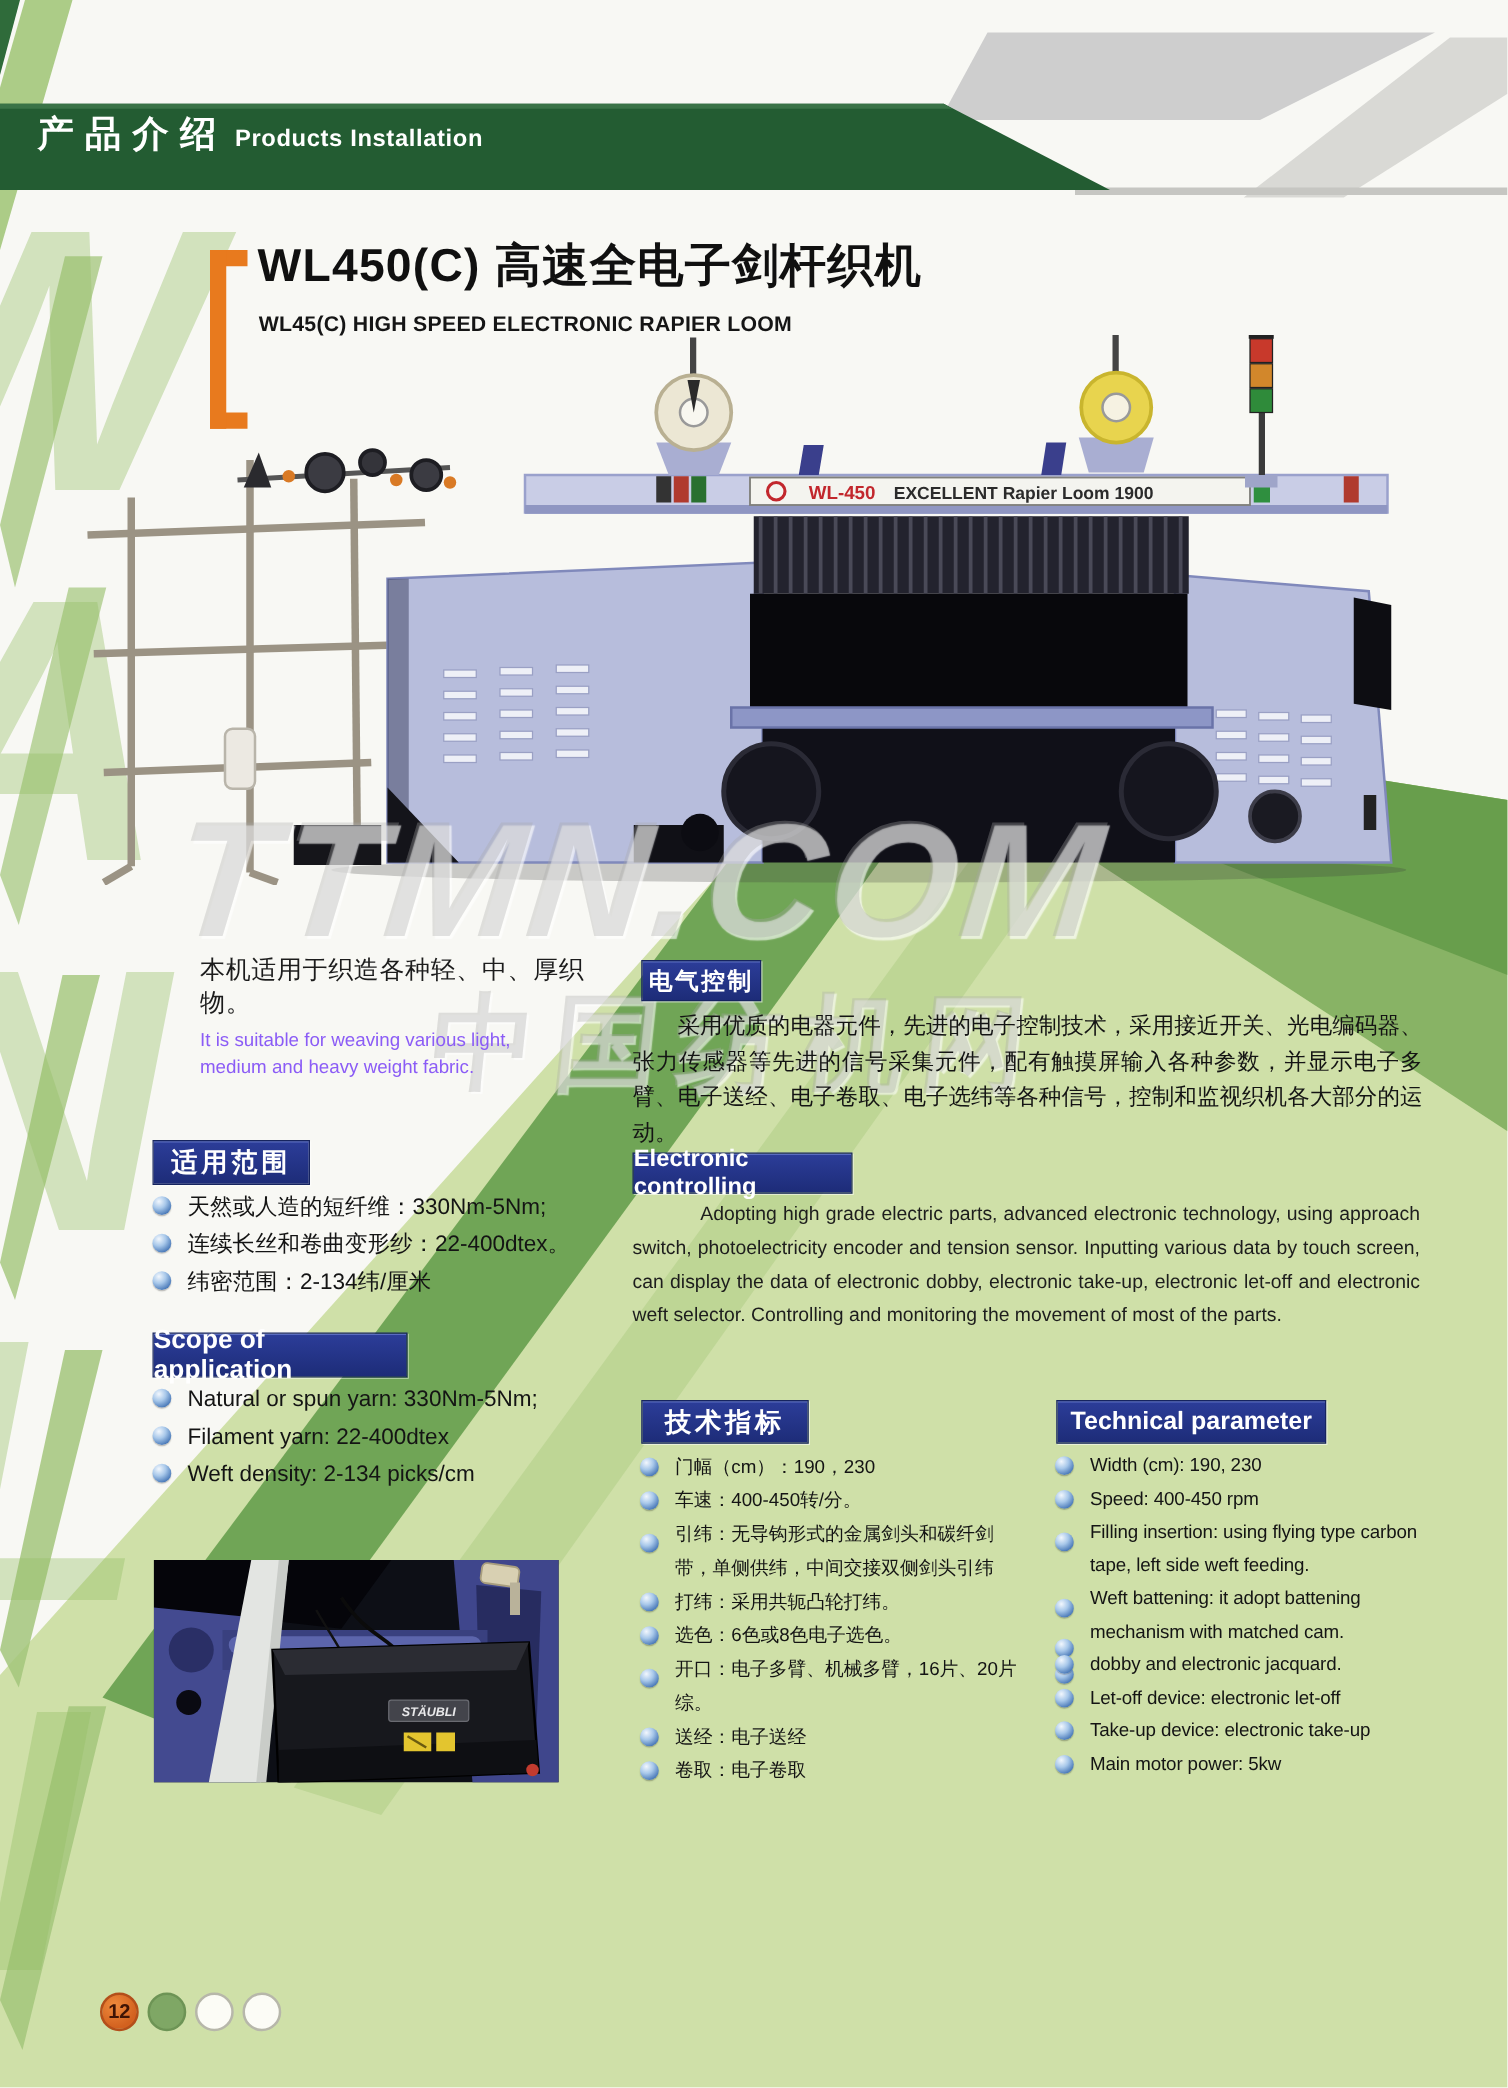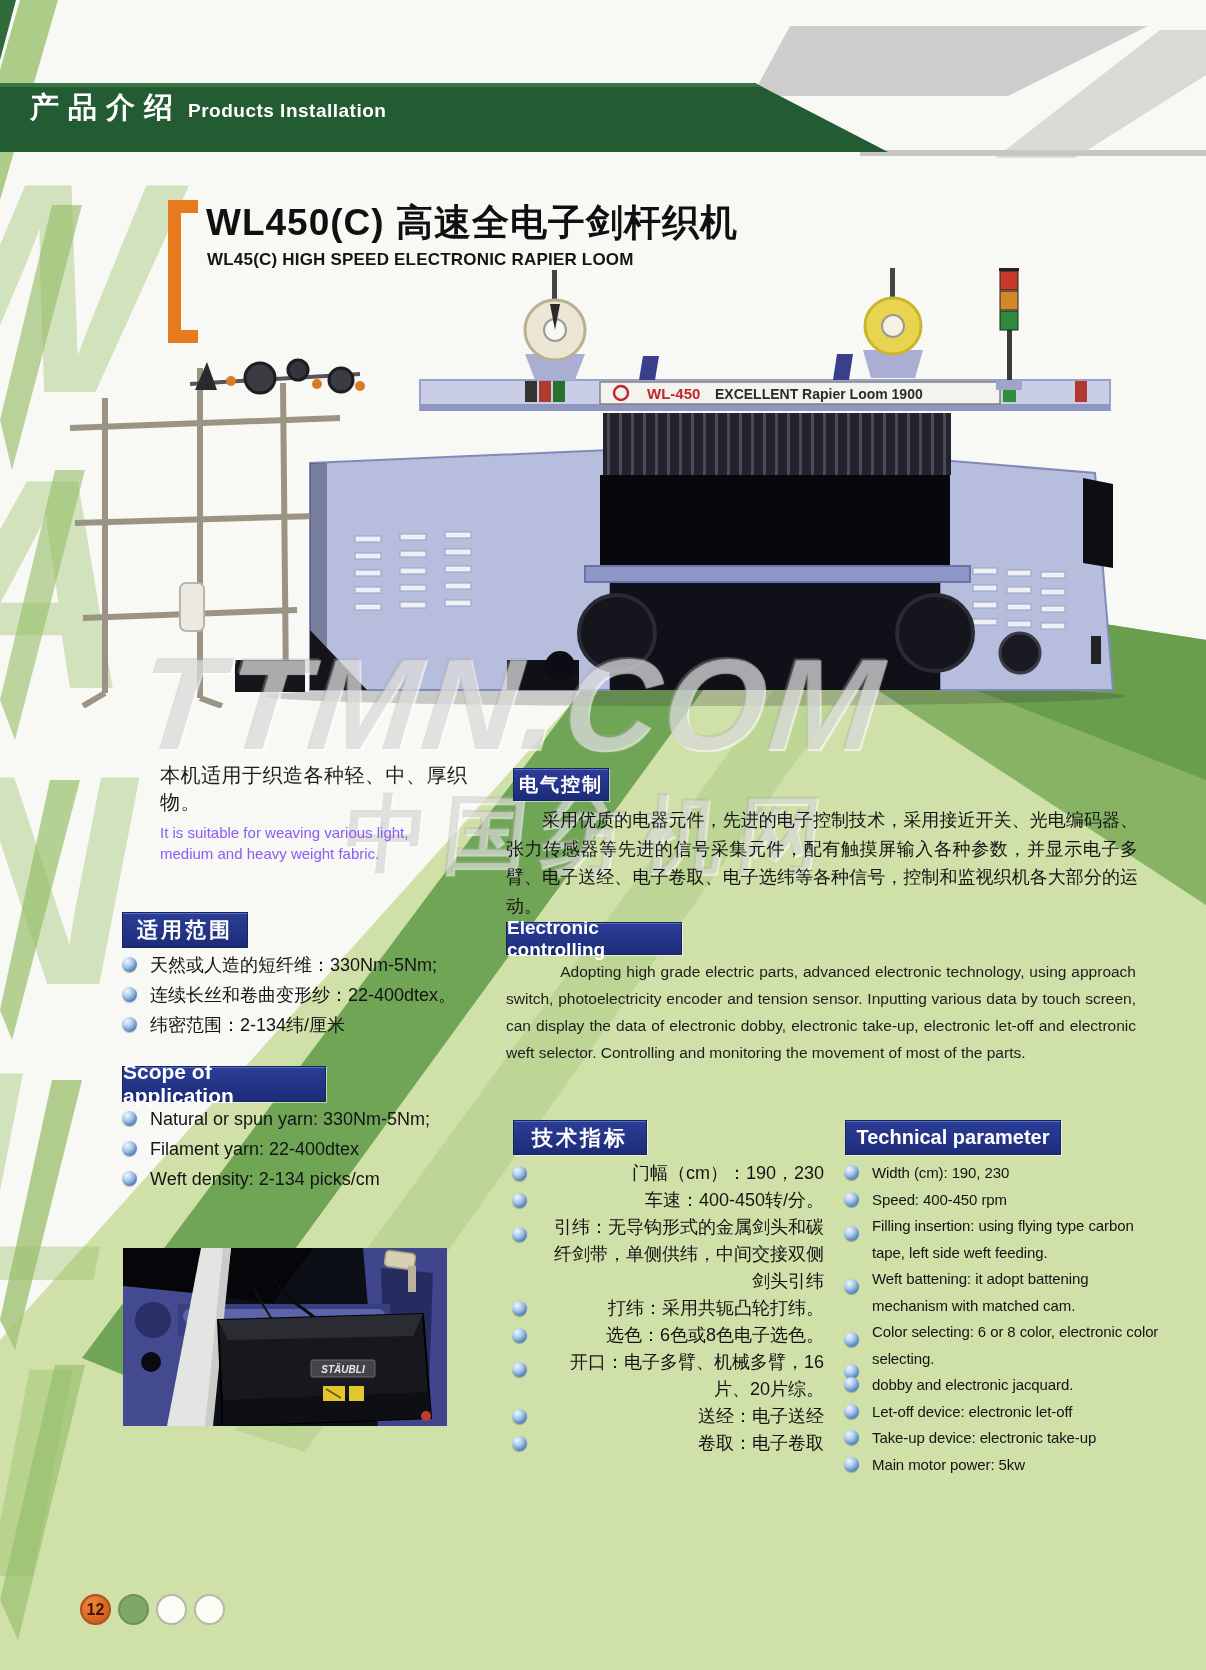--- a/index.html
+++ b/index.html
@@ -16,21 +16,21 @@
     color:rgba(146,190,100,0.38);letter-spacing:-40px;user-select:none;}
 
   
   .hdr-text{position:absolute;left:30px;top:88px;z-index:3;display:flex;align-items:baseline;color:#fff;}
   .hdr-zh{font-size:29px;font-weight:bold;letter-spacing:9px;}
   .hdr-en{font-size:19px;font-weight:bold;margin-left:6px;letter-spacing:0.5px;}
 
   
   .bracket{position:absolute;left:168px;top:200px;width:30px;height:143px;z-index:3;
     border-left:13px solid #e87a1e;border-top:13px solid #e87a1e;border-bottom:13px solid #e87a1e;box-sizing:border-box;}
-  .title-zh{position:absolute;left:206px;top:198px;z-index:3;font-size:37px;font-weight:bold;color:#101010;letter-spacing:1px;}
+  .title-zh{position:absolute;left:206px;top:188px;z-index:3;font-size:37px;font-weight:bold;color:#101010;letter-spacing:1px;}
   .title-en{position:absolute;left:207px;top:250px;z-index:3;font-size:17px;font-weight:bold;color:#151515;letter-spacing:0.2px;}
 
   
   .wm-main{position:absolute;left:140px;top:628px;width:1050px;z-index:2;
     font-size:132px;font-weight:bold;font-style:italic;letter-spacing:4px;
     color:rgba(168,168,168,0.32);text-shadow:2px 2px 1px rgba(255,255,255,0.65);
     transform:skewX(-6deg);white-space:nowrap;}
   .wm-sub{position:absolute;left:345px;top:778px;z-index:2;
     font-size:84px;font-weight:bold;letter-spacing:14px;
     color:rgba(168,168,168,0.33);text-shadow:2px 2px 1px rgba(255,255,255,0.6);
@@ -57,21 +57,21 @@
   ul.blist li{position:relative;padding-left:30px;color:#141414;}
   .ball{position:absolute;left:2px;top:50%;margin-top:-8px;width:15px;height:15px;border-radius:50%;
     background:radial-gradient(circle at 34% 28%, #f2f7fd 0%, #a8c8ea 38%, #4d7cba 75%, #2d5791 100%);
     box-shadow:0 1px 1px rgba(0,0,0,0.25);}
   li.multi .ball{top:13px;margin-top:0;}
 
   .list-scope-zh{left:120px;top:950px;width:345px;font-size:18px;}
   .list-scope-zh li{line-height:30px;}
   .list-scope-en{left:120px;top:1104px;width:345px;font-size:18px;}
   .list-scope-en li{line-height:30px;}
-  .list-tech-zh{left:510px;top:1160px;width:314px;font-size:18px;text-align:right;}
+  .list-tech-zh{left:510px;top:1160px;width:314px;font-size:15px;}
   .list-tech-zh li{line-height:27px;}
   .list-tech-en{left:842px;top:1160px;width:320px;font-size:15px;letter-spacing:-0.1px;}
   .list-tech-en li{line-height:26.5px;}
 
   
   #machine{position:absolute;left:55px;top:268px;z-index:1;}
   #detail{position:absolute;left:123px;top:1248px;z-index:3;}
 
   
   .pager{position:absolute;left:80px;top:1594px;z-index:3;display:flex;align-items:center;}
@@ -289,21 +289,21 @@
   <li><span class="ball"></span><span>送经：电子送经</span></li>
   <li><span class="ball"></span><span>卷取：电子卷取</span></li>
 </ul>
 
 <div class="badge" style="left:845px;top:1120px;width:214px;height:33px;font-size:20px;">Technical parameter</div>
 <ul class="blist list-tech-en">
   <li><span class="ball"></span><span>Width (cm): 190, 230</span></li>
   <li><span class="ball"></span><span>Speed: 400-450 rpm</span></li>
   <li class="multi"><span class="ball"></span><span>Filling insertion: using flying type carbon tape, left side weft feeding.</span></li>
   <li class="multi"><span class="ball"></span><span>Weft battening: it adopt battening mechanism with matched cam.</span></li>
-  <li class="multi"><span class="ball"></span><span>Color selecting: 6 or 8 color, electronic color selecting.</span></li>
+  <li class="multi"><span class="ball"></span></li>
   <li><span class="ball"></span></li>
   <li><span class="ball"></span><span>dobby and electronic jacquard.</span></li>
   <li><span class="ball"></span><span>Let-off device: electronic let-off</span></li>
   <li><span class="ball"></span><span>Take-up device: electronic take-up</span></li>
   <li><span class="ball"></span><span>Main motor power: 5kw</span></li>
 </ul>
 
 <svg id="detail" width="324" height="178" viewBox="0 0 324 178">
   <rect x="0" y="0" width="324" height="178" fill="#0d0f16"></rect>
   <polygon points="0,0 190,0 150,55 0,38" fill="#05050a"></polygon>

